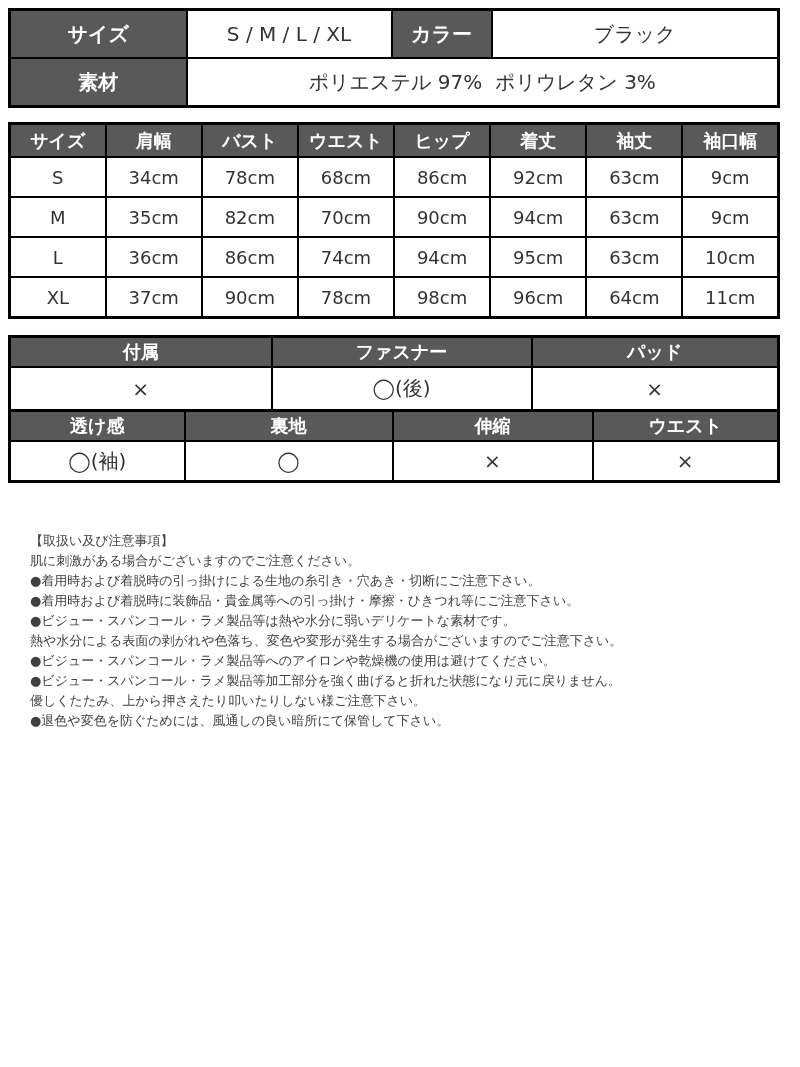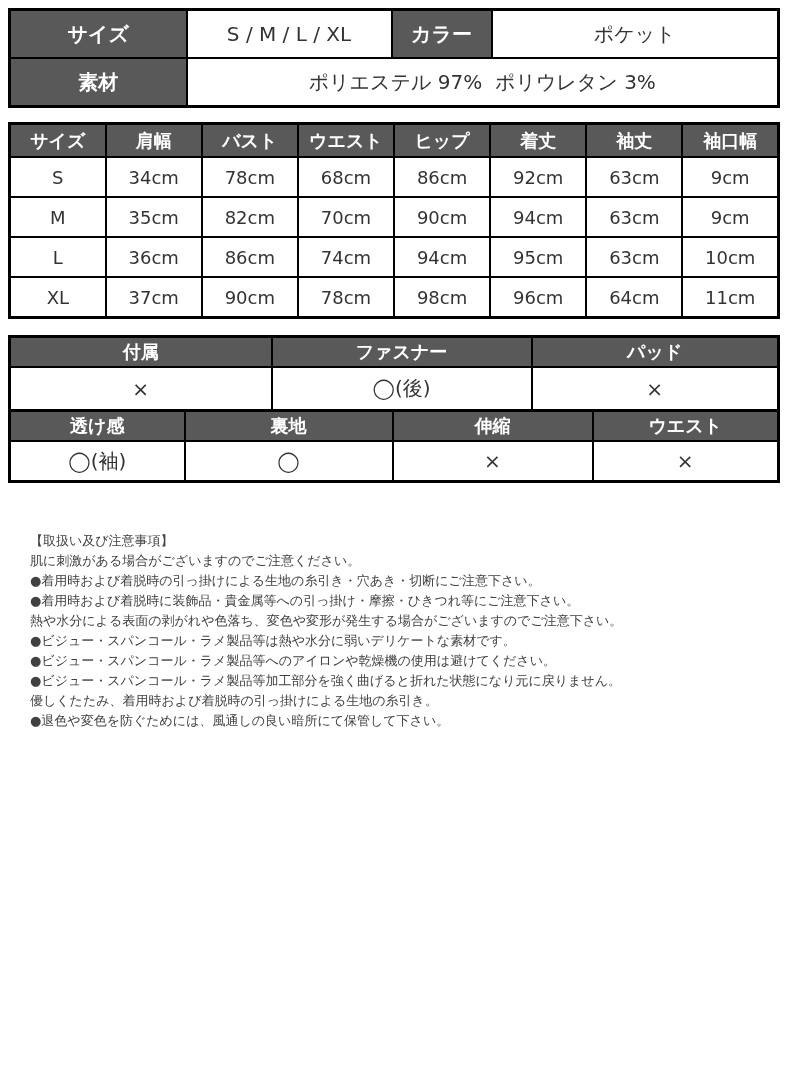--- a/index.html
+++ b/index.html
@@ -72,21 +72,21 @@
         <col style="width:177px">
         <col style="width:205px">
         <col style="width:100px">
         <col>
       </colgroup>
     <tbody>
         <tr>
       <td class="dark">サイズ</td>
       <td>S / M / L / XL</td>
       <td class="dark">カラー</td>
-      <td>ポケット</td>
+      <td>ブラック</td>
     </tr>
     <tr>
       <td class="dark">素材</td>
       <td colspan="3">ポリエステル 97%  ポリウレタン 3%</td>
     </tr>
   </tbody>
     </table>
 
   <table class="t2">
     <tbody>
@@ -184,21 +184,21 @@
       <td>×</td>
     </tr>
   </tbody>
     </table>
 
   <div class="notes">
     <div>【取扱い及び注意事項】</div>
     <div>肌に刺激がある場合がございますのでご注意ください。</div>
     <div>●着用時および着脱時の引っ掛けによる生地の糸引き・穴あき・切断にご注意下さい。</div>
     <div>●着用時および着脱時に装飾品・貴金属等への引っ掛け・摩擦・ひきつれ等にご注意下さい。</div>
+    <div>●ビジュー・スパンコール・ラメ製品等は熱や水分に弱いデリケートな素材です。</div>
     <div>熱や水分による表面の剥がれや色落ち、変色や変形が発生する場合がございますのでご注意下さい。</div>
-    <div>●ビジュー・スパンコール・ラメ製品等は熱や水分に弱いデリケートな素材です。</div>
     <div>●ビジュー・スパンコール・ラメ製品等へのアイロンや乾燥機の使用は避けてください。</div>
     <div>●ビジュー・スパンコール・ラメ製品等加工部分を強く曲げると折れた状態になり元に戻りません。</div>
-    <div>優しくたたみ、着用時および着脱時の引っ掛けによる生地の糸引き。</div>
+    <div>優しくたたみ、上から押さえたり叩いたりしない様ご注意下さい。</div>
     <div>●退色や変色を防ぐためには、風通しの良い暗所にて保管して下さい。</div>
   </div>
 
 </div>
 
 </body></html>

